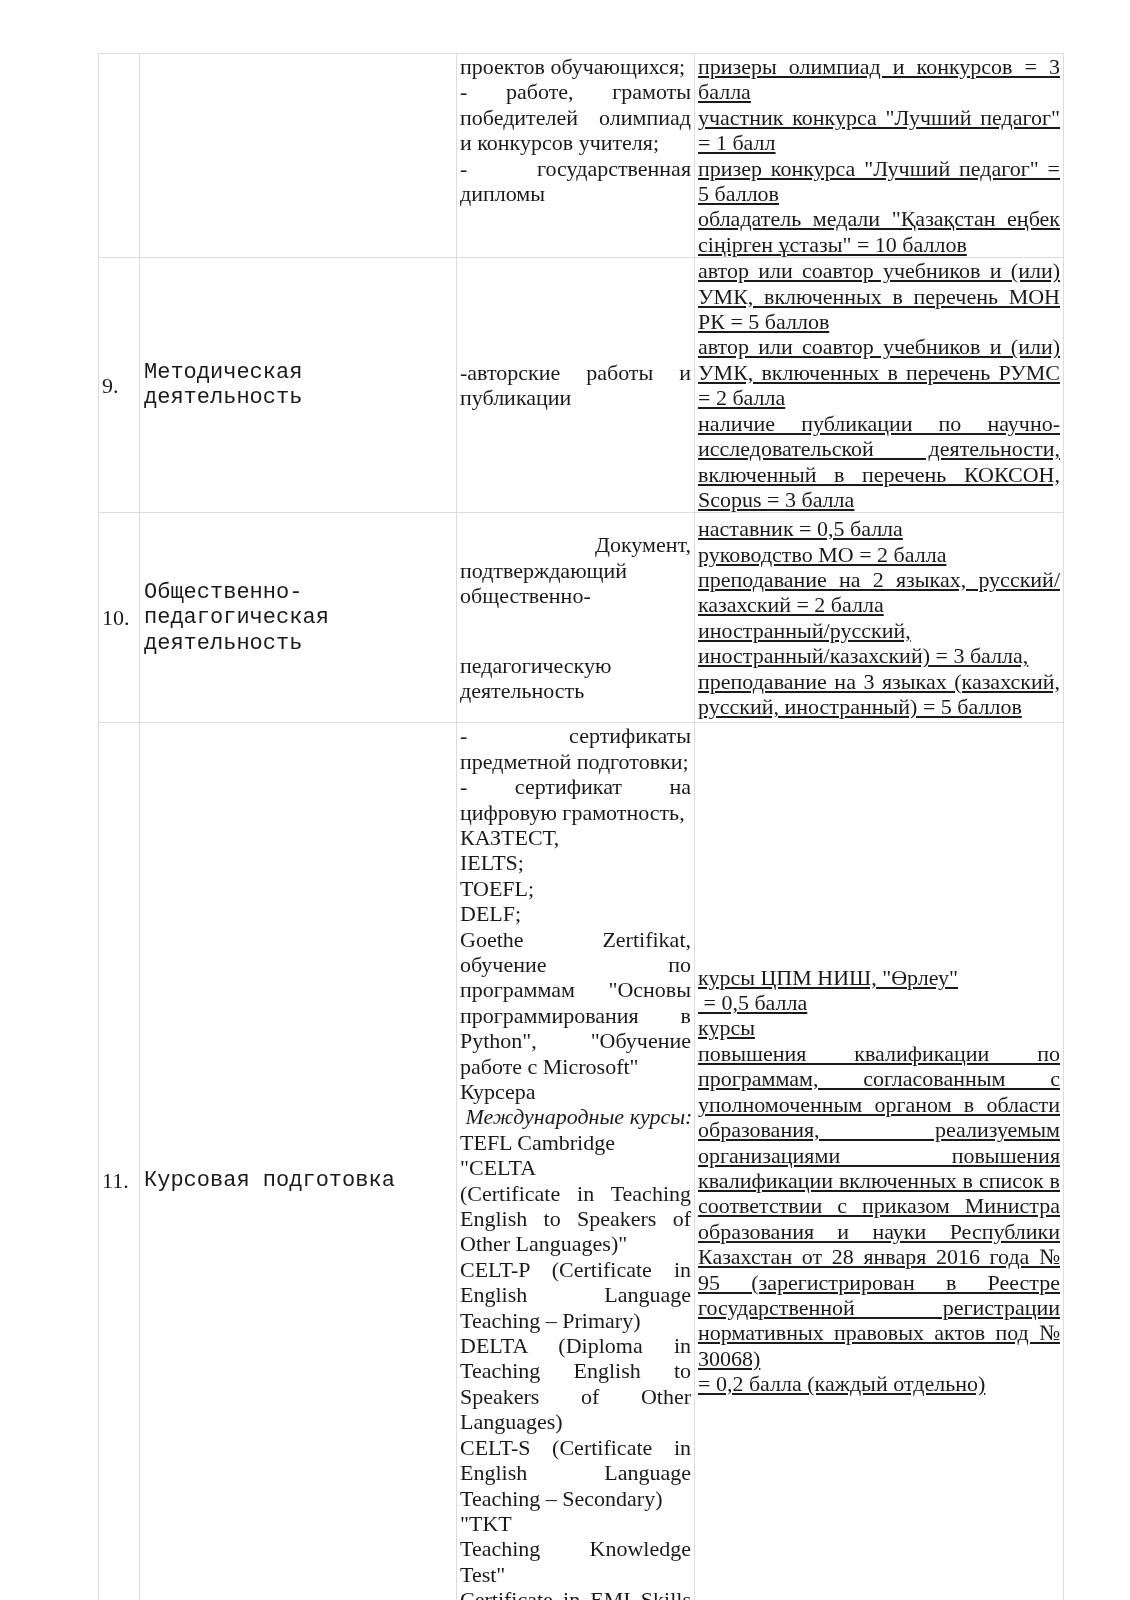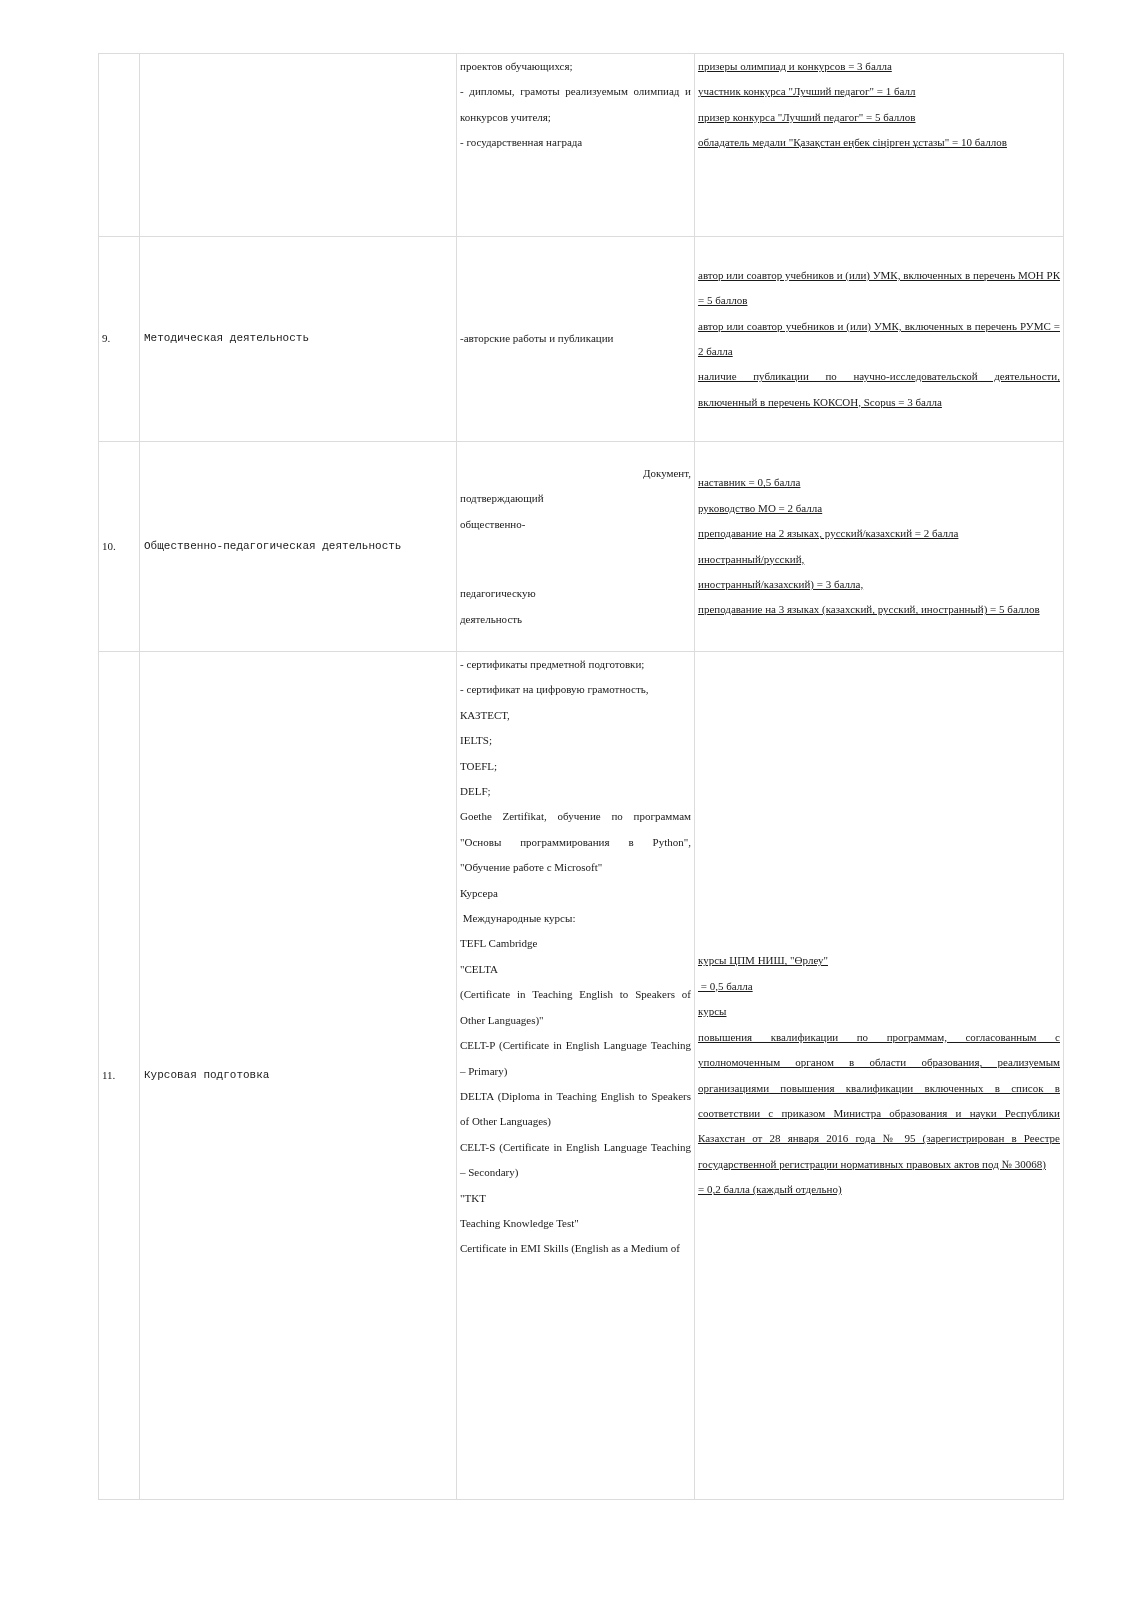--- a/index.html
+++ b/index.html
@@ -1,21 +1,21 @@
 <!DOCTYPE html>
 <html><head>
   <meta charset="utf-8">
   <style>
     html, body { margin: 0; padding: 0; background: #ffffff; }
     body { width: 1130px; height: 1600px; position: relative; overflow: hidden;
            font-family: "Liberation Serif", serif; color: #1a1a1a; }
     .page { position: absolute; left: 98px; top: 53px; width: 964px; }
     table { border-collapse: collapse; table-layout: fixed; width: 964px; }
     td { border: 1px solid #dcdcdc; vertical-align: middle; padding: 0 3px;
-         font-size: 11px; line-height: 25.4px; }
+         font-size: 22px; line-height: 25.4px; }
     td.num { width: 34px; padding-left: 3px; }
     td.crit { width: 309px; padding-left: 4px; font-family: Liberation Mono, monospace; }
     td.docs { width: 231px; text-align: justify; }
     td.score { width: 362px; text-align: justify; text-decoration: underline; }
     .line { display: block; text-align: justify; text-align-last: left; }
     .jl { display: block; text-align: justify; }
     .top td { vertical-align: top; }
     .row-cont { height: 183px; }
     .row-9 { height: 205px; }
     .row-10 { height: 210px; }
@@ -27,22 +27,22 @@
 
 <div class="page">
   <table>
     <tbody>
 
       <tr class="row-cont top">
         <td class="num"></td>
         <td class="crit"></td>
         <td class="docs">
           <span class="line">проектов обучающихся;</span>
-          <span class="line">- дипломы, грамоты реализуемым олимпиад и конкурсов учителя;</span>
-          <span class="line">- государственная награда</span>
+          <span class="line">- работе, грамоты победителей олимпиад и конкурсов учителя;</span>
+          <span class="line">- государственная дипломы</span>
         </td>
         <td class="score">
           <span class="line">призеры олимпиад и конкурсов = 3 балла</span>
           <span class="line">участник конкурса "Лучший педагог" = 1 балл</span>
           <span class="line">призер конкурса "Лучший педагог" = 5 баллов</span>
           <span class="line">обладатель медали "Қазақстан еңбек сіңірген ұстазы" = 10 баллов</span>
         </td>
       </tr>
 
       <tr class="row-9">
@@ -83,21 +83,21 @@
         <td class="crit">Курсовая подготовка</td>
         <td class="docs">
           <span class="line">- сертификаты предметной подготовки;</span>
           <span class="line">- сертификат на цифровую грамотность,</span>
           <span class="line">КАЗТЕСТ,</span>
           <span class="line">IELTS;</span>
           <span class="line">TOEFL;</span>
           <span class="line">DELF;</span>
           <span class="line">Goethe Zertifikat, обучение по программам "Основы программирования в Python", "Обучение работе с Microsoft"</span>
           <span class="line">Курсера</span>
-          <span class="line" style="white-space:pre;"> Международные курсы:</span>
+          <span class="line" style="white-space:pre;font-style:italic;"> Международные курсы:</span>
           <span class="line">TEFL Cambridge</span>
           <span class="line">"CELTA</span>
           <span class="line">(Certificate in Teaching English to Speakers of Other Languages)"</span>
           <span class="line">CELT-P (Certificate in English Language Teaching – Primary)</span>
           <span class="line">DELTA (Diploma in Teaching English to Speakers of Other Languages)</span>
           <span class="line">CELT-S (Certificate in English Language Teaching – Secondary)</span>
           <span class="line">"TKT</span>
           <span class="line">Teaching Knowledge Test"</span>
           <span class="jl">Certificate in EMI Skills (English as a Medium of</span>
         </td>

